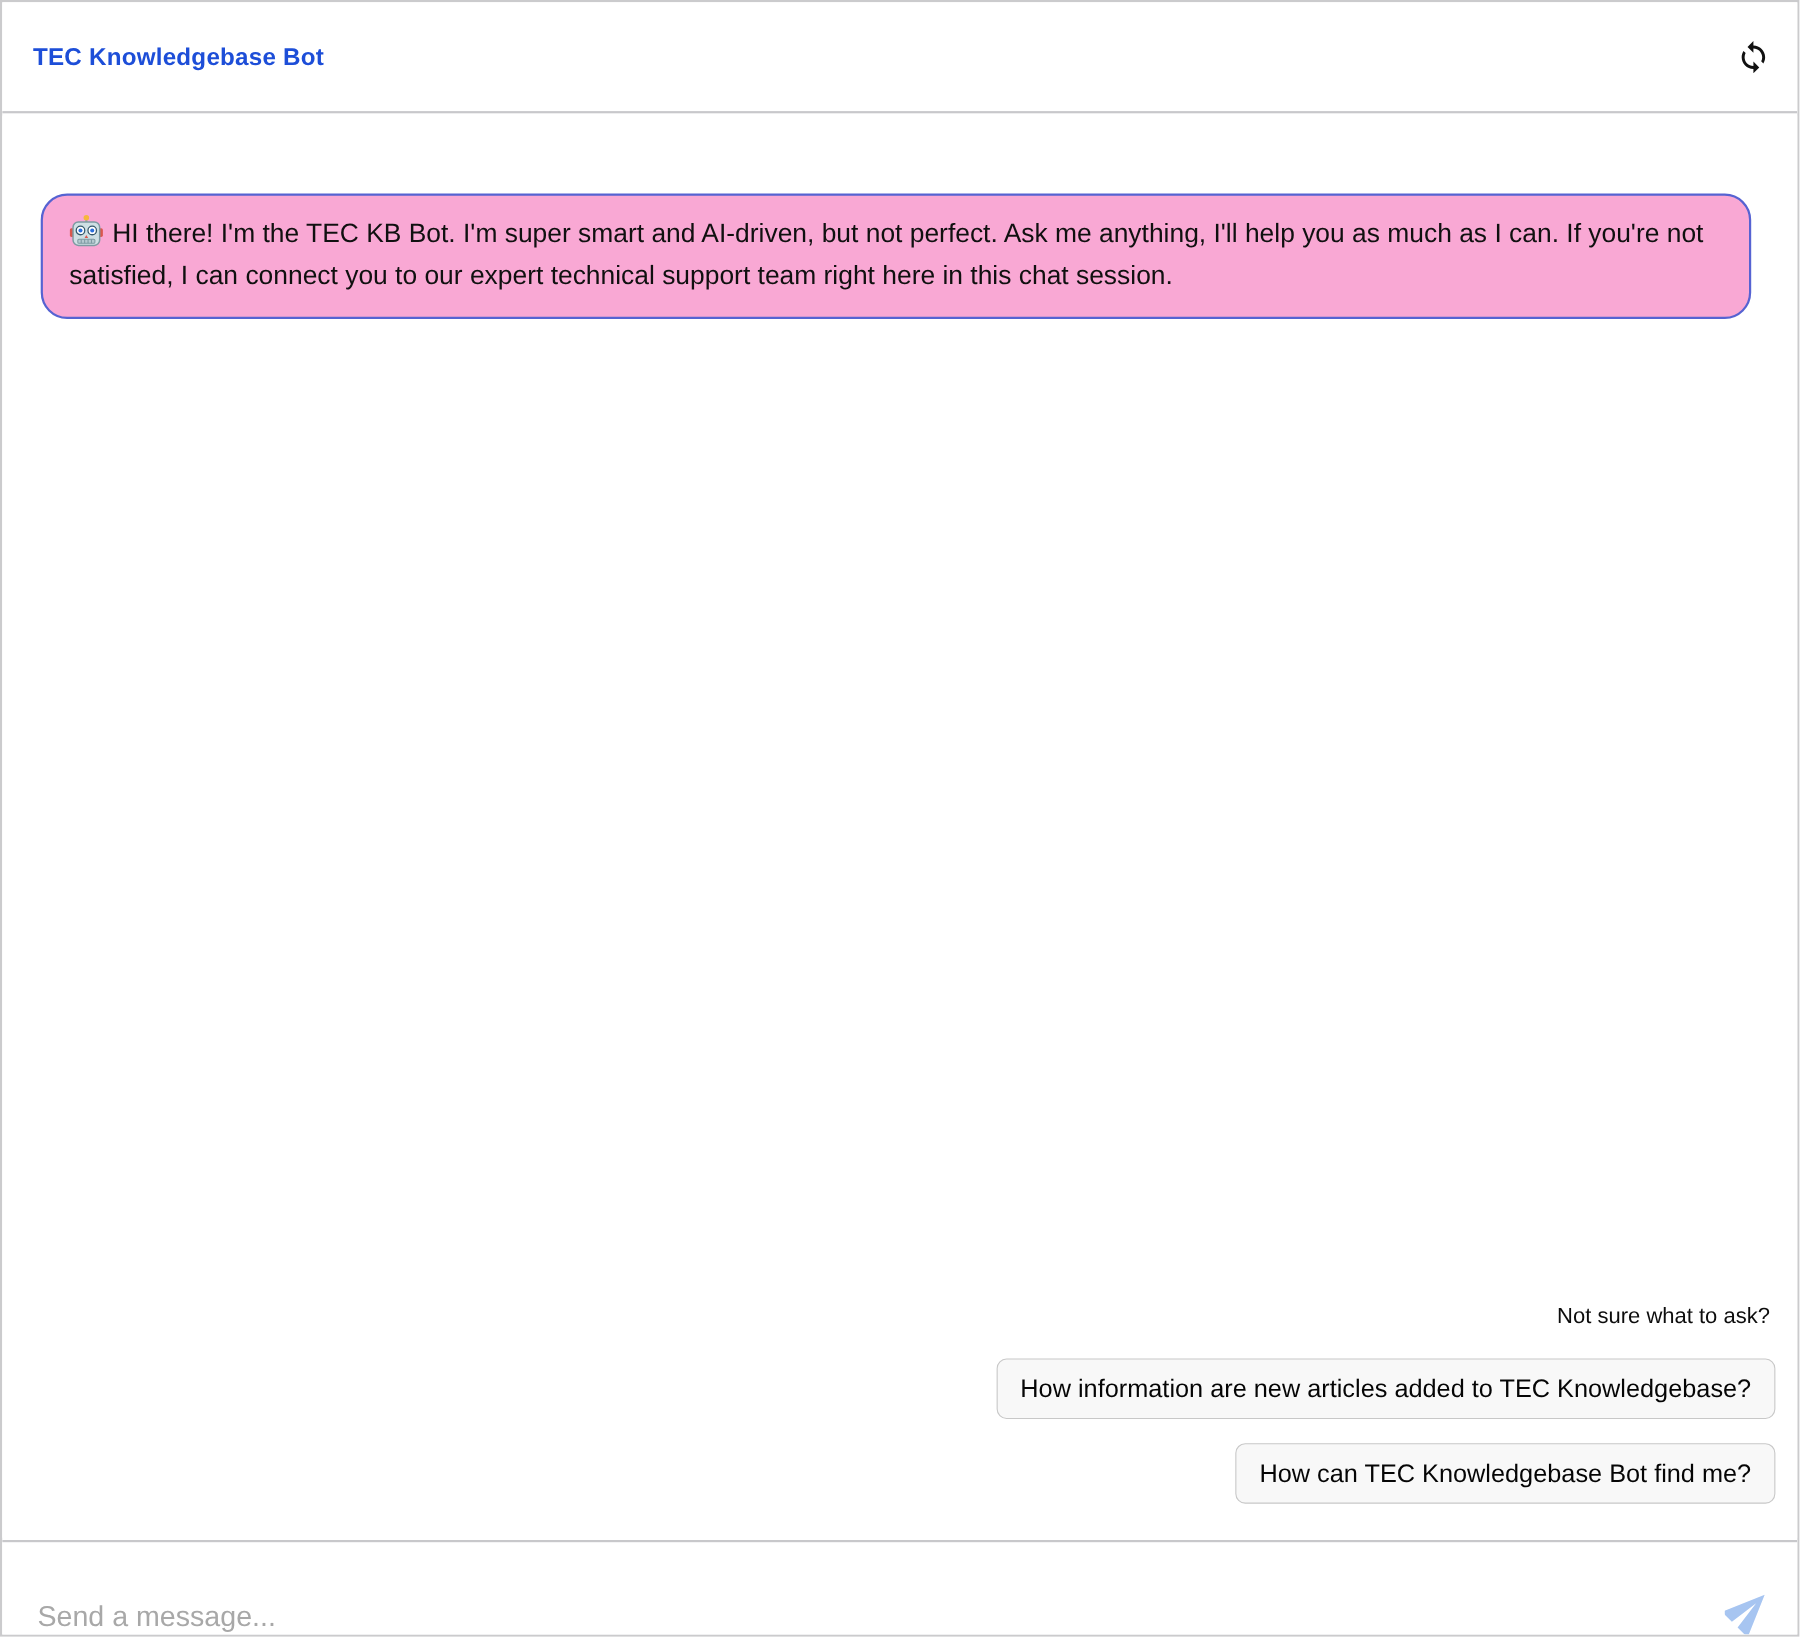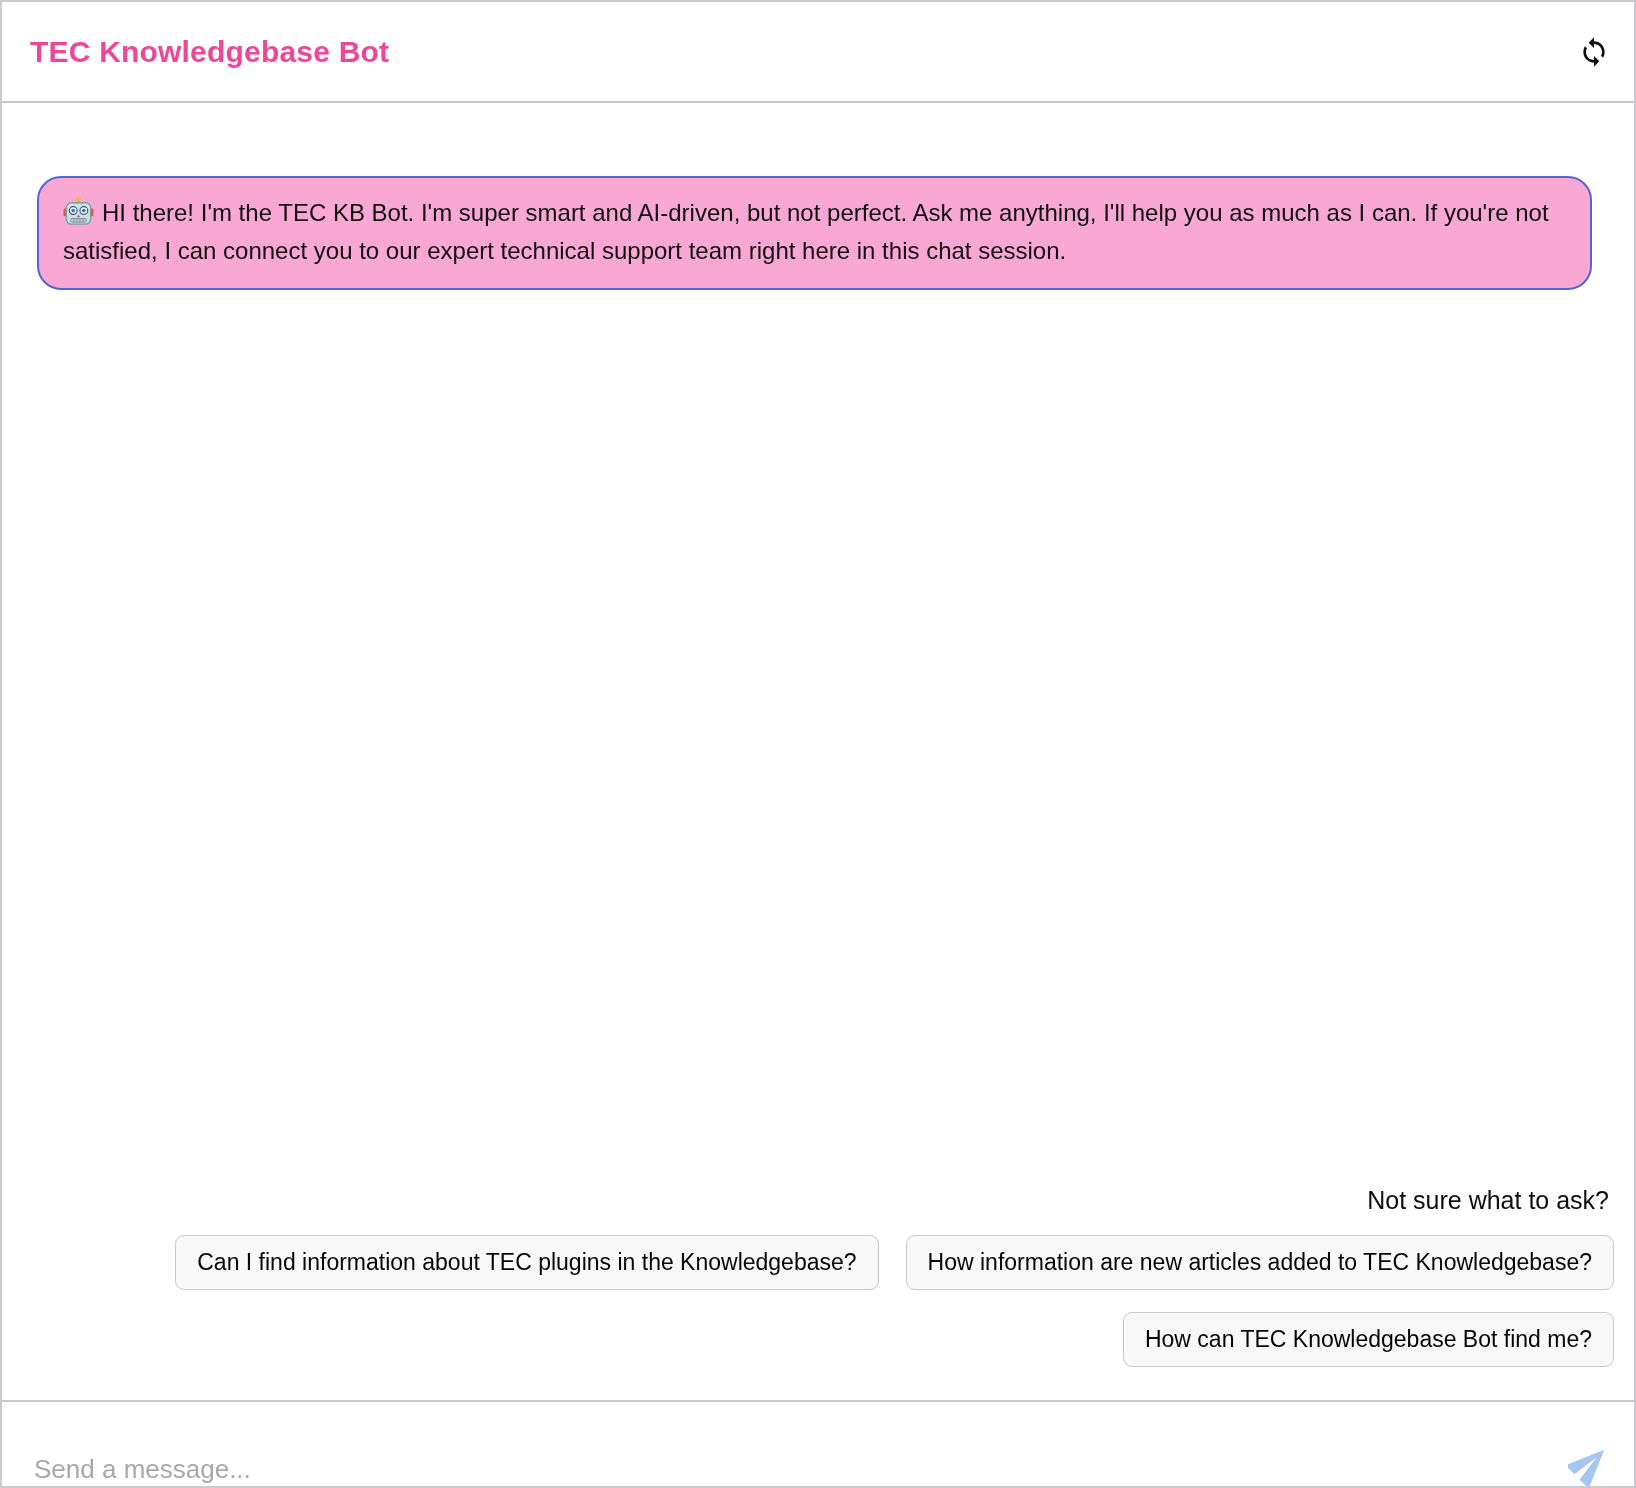--- a/index.html
+++ b/index.html
@@ -24,23 +24,23 @@
     height: 101px;
     background: #ffffff;
     border-bottom: 2px solid #c8c8cb;
     display: flex;
     align-items: center;
     justify-content: space-between;
     padding: 0 20px 0 28px;
     box-sizing: border-box;
   }
   .header-title {
-    font-size: 30px;
+    font-size: 22px;
     font-weight: bold;
-    color: #ec4899;
+    color: #1d4ed8;
     letter-spacing: 0.2px;
   }
   .refresh-btn {
     background: none;
     border: none;
     padding: 4px;
     cursor: pointer;
     display: flex;
     align-items: center;
     justify-content: center;
@@ -73,21 +73,21 @@
     height: 31px;
     vertical-align: -6px;
     margin-right: 8px;
   }
 
   
   .ask-prompt {
     position: absolute;
     top: 1184px;
     right: 25px;
-    font-size: 25px;
+    font-size: 20px;
     color: #0d0d0d;
   }
   .suggest-row-1 {
     position: absolute;
     top: 1233px;
     left: 20px;
     right: 20px;
     display: flex;
     justify-content: flex-end;
     gap: 27px;
@@ -180,21 +180,20 @@
           <line x1="17.6" y1="23.2" x2="17.6" y2="27" stroke="#7e9aa2" stroke-width="1"></line>
           <line x1="20.8" y1="23.2" x2="20.8" y2="27" stroke="#7e9aa2" stroke-width="1"></line>
         </svg>
       </span><span>HI there! I'm the TEC KB Bot. I'm super smart and AI-driven, but not perfect. Ask me anything, I'll help you as much as I can. If you're not satisfied, I can connect you to our expert technical support team right here in this chat session.</span>
     </div>
   </div>
 
   <div class="ask-prompt">Not sure what to ask?</div>
 
   <div class="suggest-row-1">
-    <button class="suggest-btn">Can I find information about TEC plugins in the Knowledgebase?</button>
     <button class="suggest-btn">How information are new articles added to TEC Knowledgebase?</button>
   </div>
 
   <div class="suggest-row-2">
     <button class="suggest-btn">How can TEC Knowledgebase Bot find me?</button>
   </div>
 
   <div class="composer">
     <input class="composer-input" type="text" placeholder="Send a message..." style="">
     <button class="send-btn">

